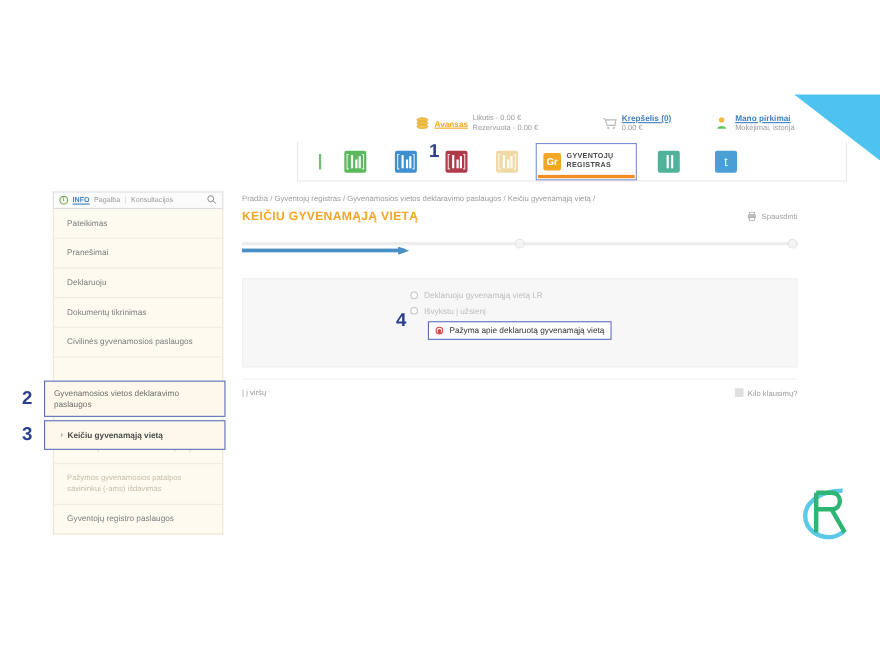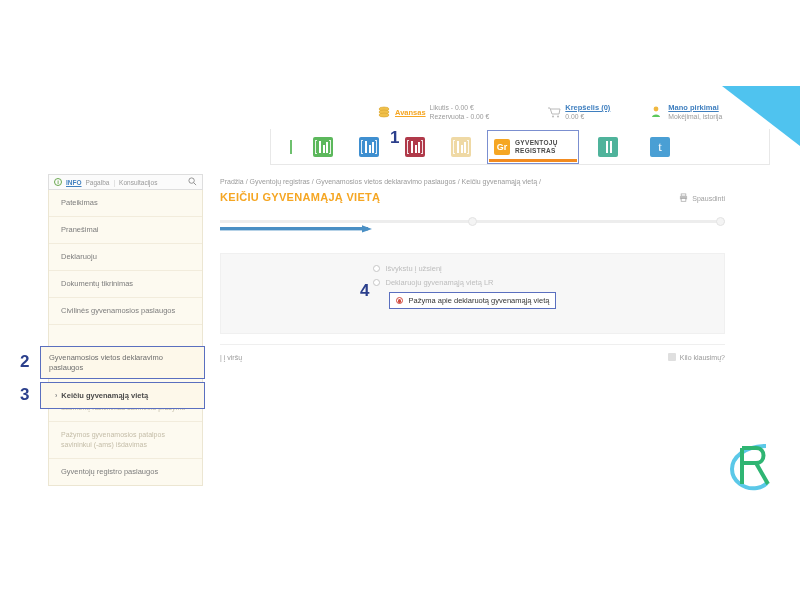--- a/index.html
+++ b/index.html
@@ -377,27 +377,27 @@
         <rect x="0" y="2" width="148" height="3.4" fill="#4a8fc4"></rect>
         <path d="M142 0.2 L152 3.9 L142 7.6 Z" fill="#4a8fc4"></path>
       </svg>
     </div>
   </div>
 
   <div id="radio-panel">
     <div class="radio-row">
       <div class="radio-inner">
         <span class="rad"></span>
-        <span class="rlabel">Išvykstu į užsienį</span>
+        <span class="rlabel">Deklaruoju gyvenamąją vietą LR</span>
       </div>
     </div>
     <div class="radio-row">
       <div class="radio-inner">
         <span class="rad"></span>
-        <span class="rlabel">Deklaruoju gyvenamąją vietą LR</span>
+        <span class="rlabel">Išvykstu į užsienį</span>
       </div>
     </div>
     <div class="radio-row" style="margin-bottom:12px;">
       <div id="radio-3-box">
         <span class="rad sel"></span>
         <span class="rlabel active">Pažyma apie deklaruotą gyvenamąją vietą</span>
       </div>
     </div>
   </div>
 

